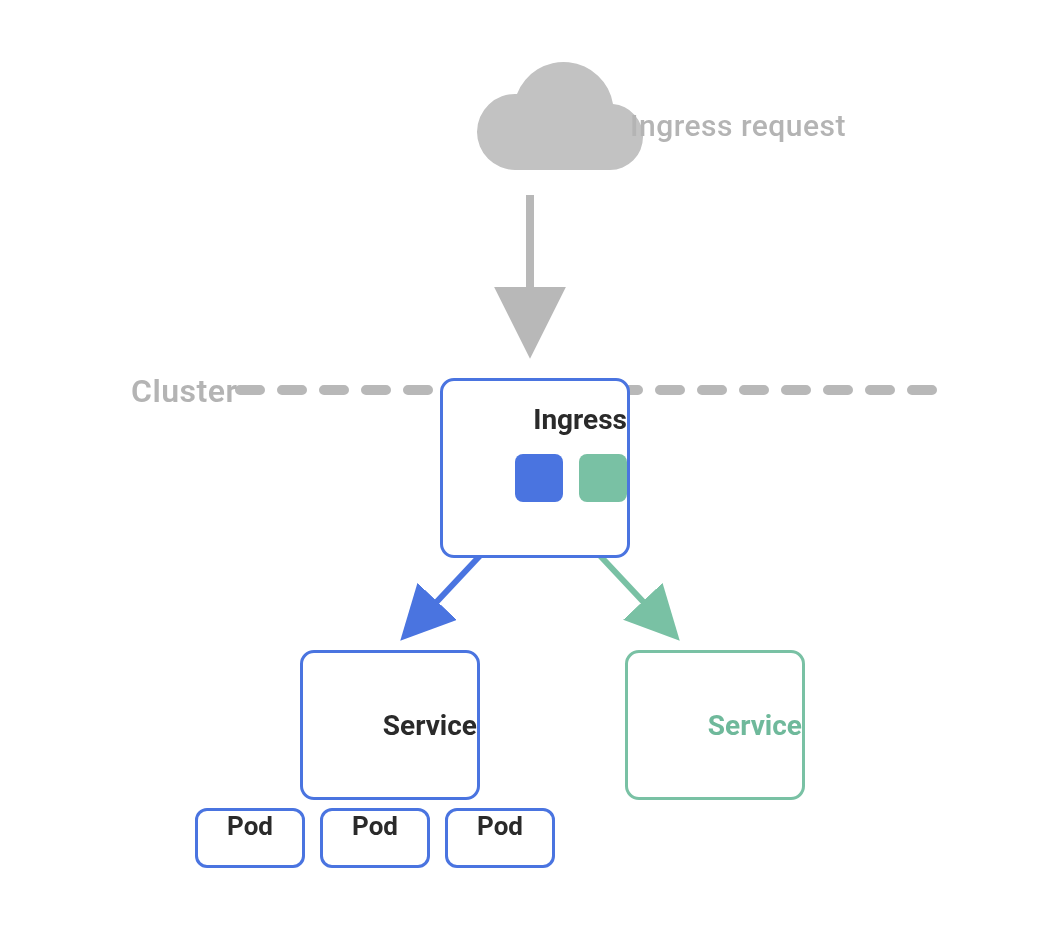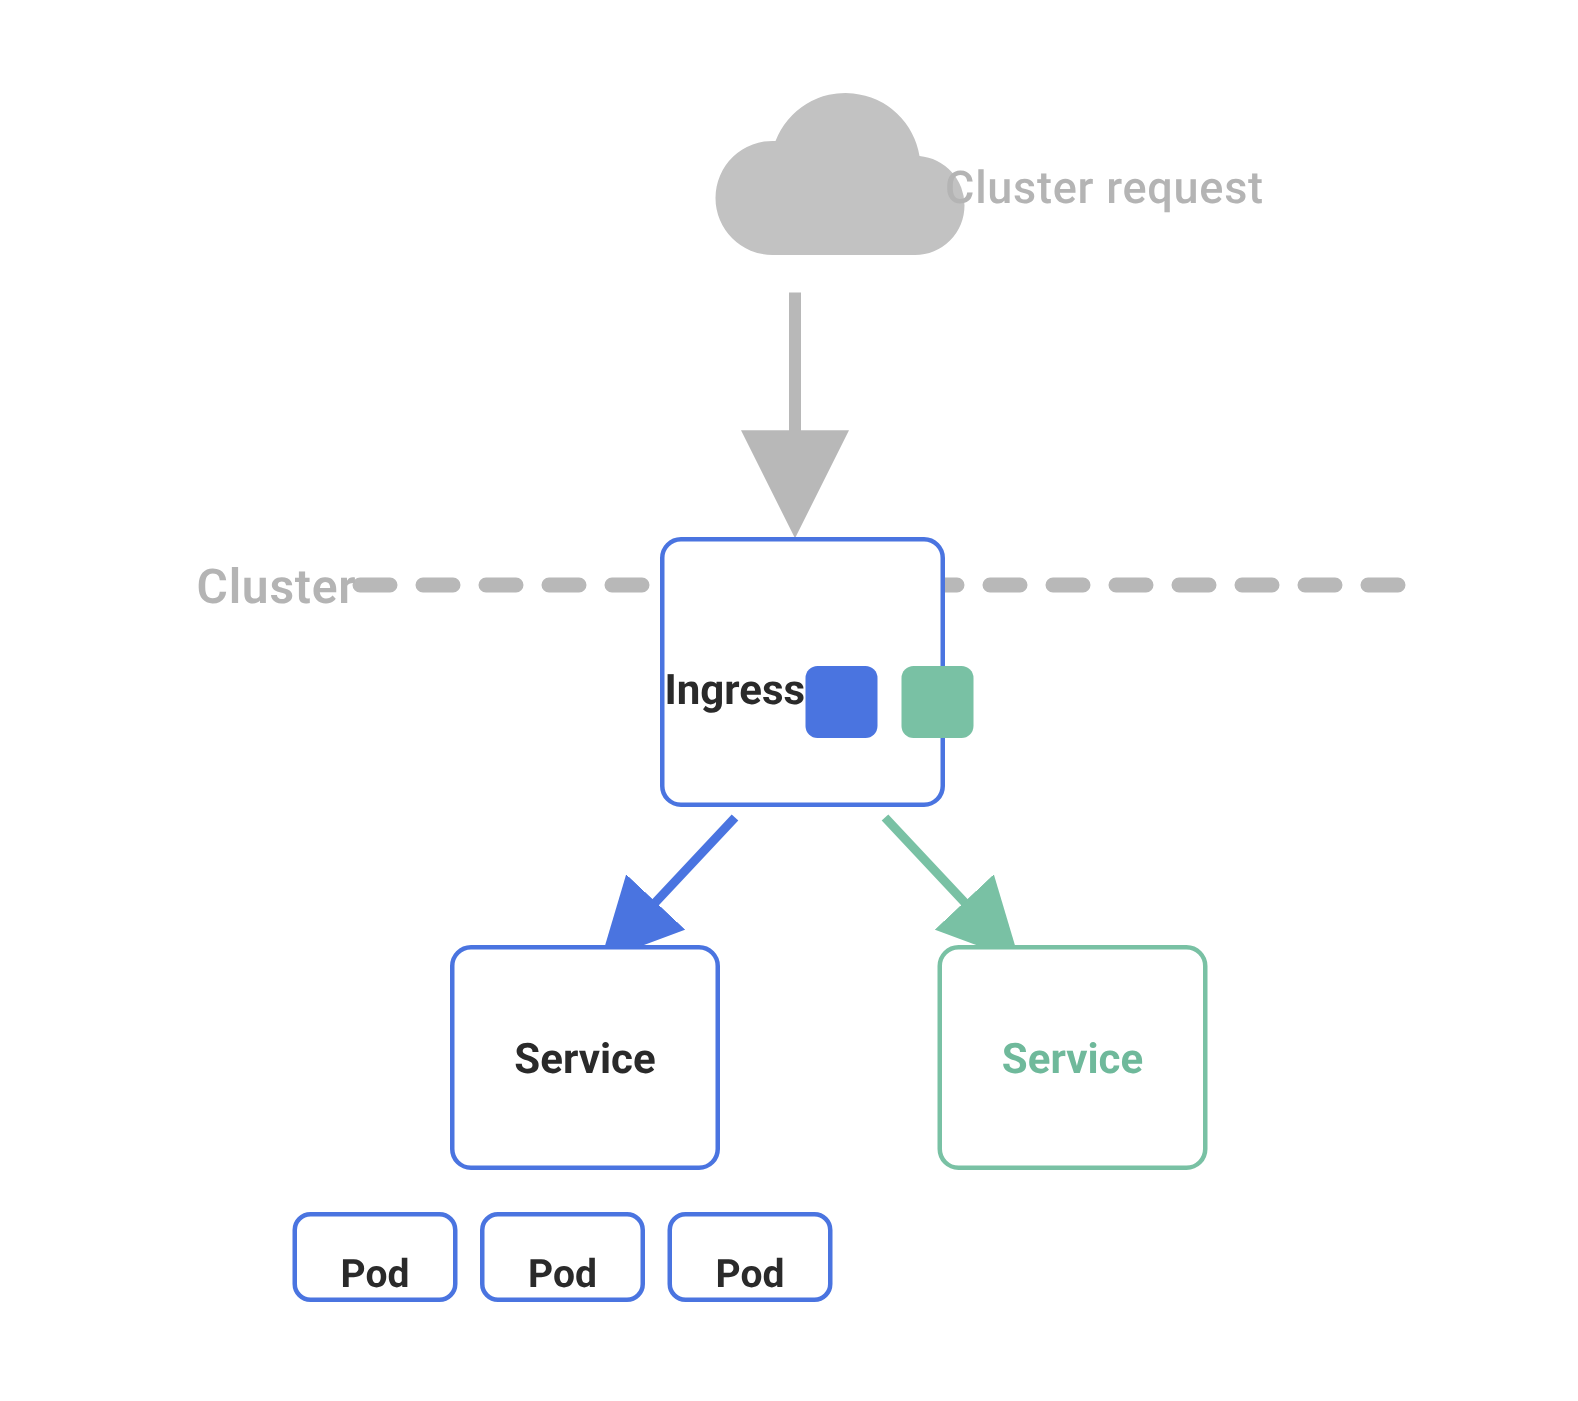--- a/index.html
+++ b/index.html
@@ -34,23 +34,24 @@
     font-size: 32px;
     font-weight: 600;
     letter-spacing: 0.5px;
   }
   .box {
     position: absolute;
     background: #ffffff;
     border-radius: 14px;
     box-sizing: border-box;
     display: flex;
-    flex-direction: row;
-    align-items: center;
+    flex-direction: column;
+    align-items: flex-end;
     justify-content: center;
+    margin-top: 20px;
   }
   .box-blue { border: 3px solid #4a74e0; }
   .box-green { border: 3px solid #79c1a4; }
   .box-title-dark {
     color: #2a2a2a;
     font-size: 28px;
     font-weight: 700;
   }
   .box-title-green {
     color: #6fb99b;
@@ -70,21 +71,21 @@
   .chip-blue  { background: #4a74e0; }
   .chip-green { background: #79c1a4; }
   .pod {
     position: absolute;
     border: 3px solid #4a74e0;
     border-radius: 12px;
     background: #ffffff;
     width: 110px;
     height: 60px;
     display: flex;
-    align-items: flex-end;
+    align-items: flex-start;
     justify-content: center;
     color: #2a2a2a;
     font-size: 26px;
     font-weight: 700;
     box-sizing: border-box;
   }
 </style>
 </head>
 <body>
 
@@ -115,21 +116,21 @@
 
     <line x1="530" y1="195" x2="530" y2="330" stroke="#b8b8b8" stroke-width="8" marker-end="url(#arrow-gray)"></line>
 
     <line x1="240" y1="390" x2="940" y2="390" stroke="#b8b8b8" stroke-width="10" stroke-linecap="round" stroke-dasharray="20 22"></line>
 
     <line x1="490" y1="545" x2="415" y2="625" stroke="#4a74e0" stroke-width="6" marker-end="url(#arrow-blue)"></line>
 
     <line x1="590" y1="545" x2="665" y2="625" stroke="#79c1a4" stroke-width="6" marker-end="url(#arrow-green)"></line>
   </svg>
 
-  <div class="label" style="left:630px; top:108px;">Cluster request</div>
+  <div class="label" style="left:630px; top:108px;">Ingress request</div>
 
   <div class="cluster-label" style="left:131px; top:372px;">Cluster</div>
 
   <div class="box box-blue" style="left:440px; top:358px; width:190px; height:180px; justify-content:flex-start; padding-top:22px;">
     <div class="box-title-dark">Ingress</div>
     <div class="ingress-inner-row">
       <div class="chip chip-blue"></div>
       <div class="chip chip-green"></div>
     </div>
   </div>

